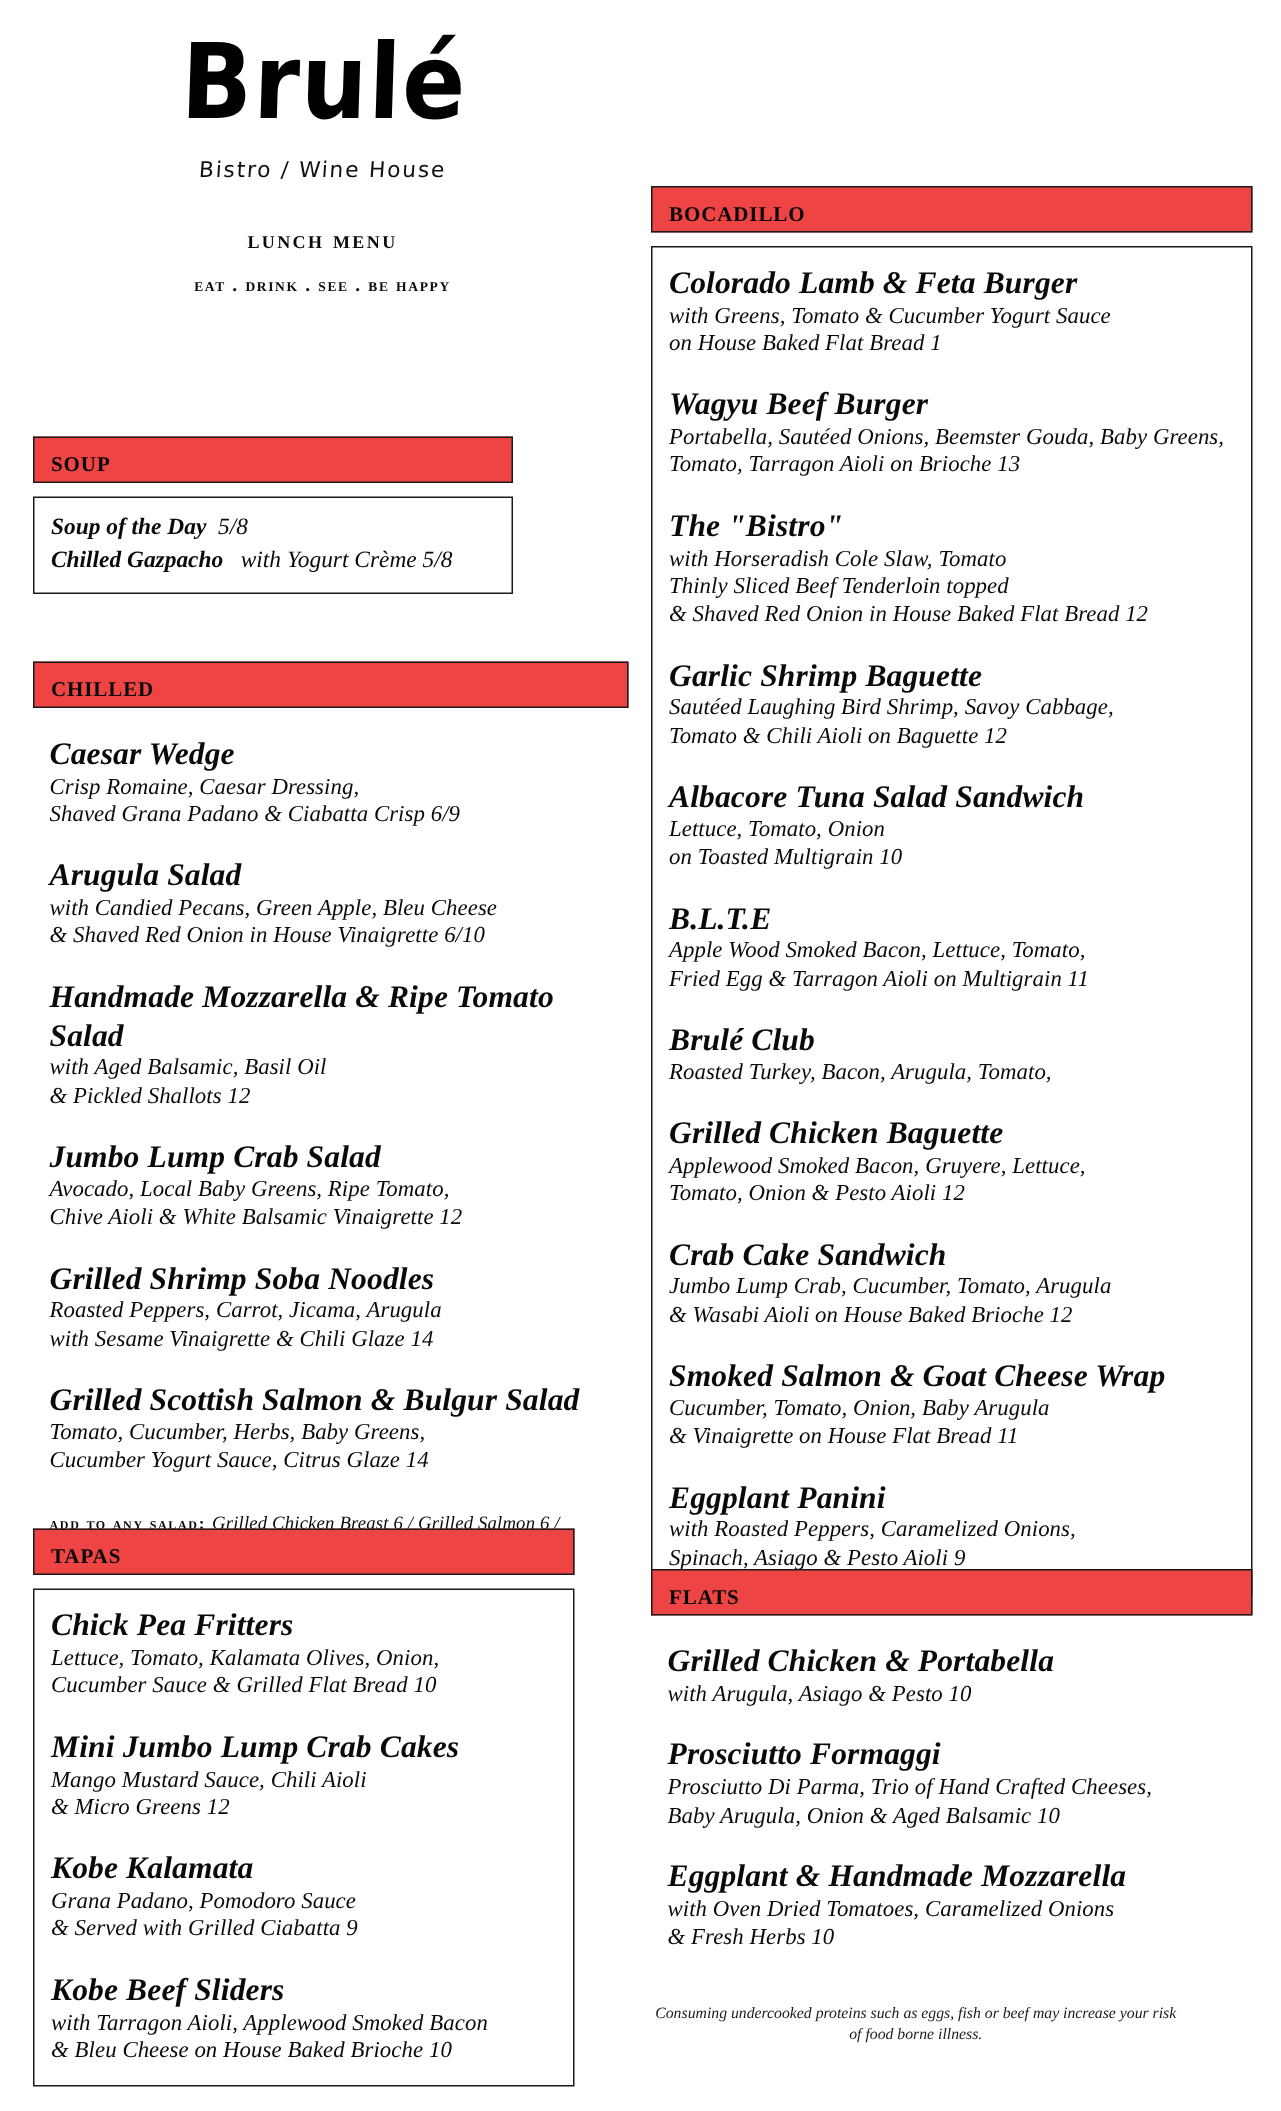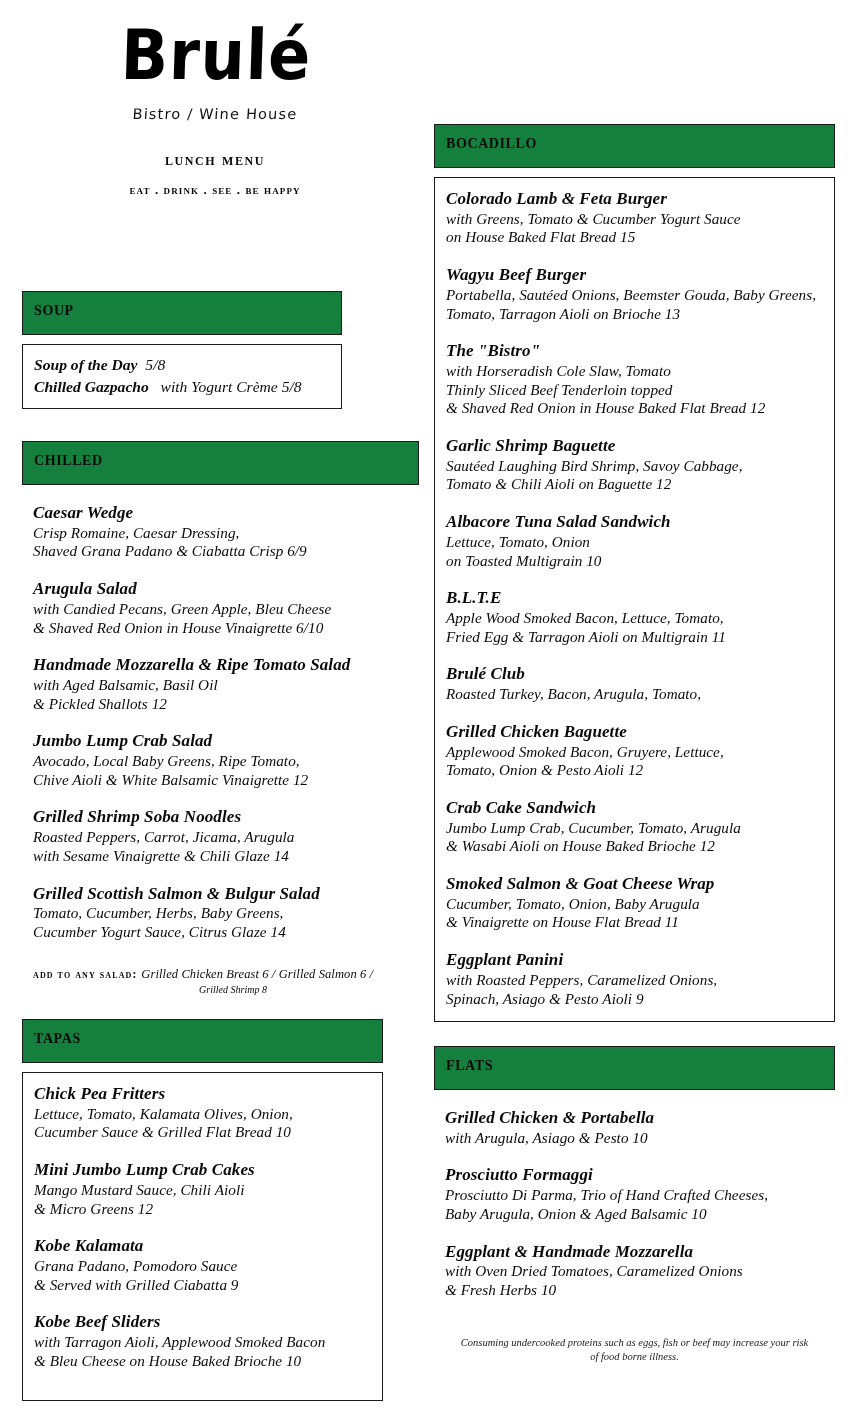--- a/index.html
+++ b/index.html
@@ -69,22 +69,22 @@
     letter-spacing: 1.1px;
     font-variant: small-caps;
     text-transform: lowercase;
     display: block;
   }
 
   
   .sec-head {
     border: 1.6px solid #1a1a1a;
     box-sizing: border-box;
-    padding: 6px 10px 15px 11px;
-    background: #15803d;
+    padding: 6px 10px 2px 11px;
+    background: #ef4444;
   }
   .sec-head-text {
     font-family: "Liberation Serif", serif;
     font-weight: 700;
     font-size: 20px;
     letter-spacing: 0.6px;
     font-variant: small-caps;
     text-transform: lowercase;
     line-height: 1.05;
     display: block;
@@ -100,21 +100,21 @@
     padding-left: 11px;
     padding-right: 12px;
   }
 
   
   .item { margin-bottom: 18px; }
   .item:last-child { margin-bottom: 0; }
   .item-name {
     font-style: italic;
     font-weight: 700;
-    font-size: 17px;
+    font-size: 21px;
     line-height: 1.22;
     letter-spacing: 0.1px;
     display: block;
   }
   .item-desc {
     font-style: italic;
     font-weight: 400;
     font-size: 15.2px;
     line-height: 1.23;
     letter-spacing: 0.05px;
@@ -162,21 +162,21 @@
   #soup-block    { left: 22px;  top: 291px;  width: 320px; }
   #chilled-block { left: 22px;  top: 441px;  width: 397px; }
   #tapas-block   { left: 22px;  top: 1019px; width: 361px; }
   #bocadillo-block { left: 434px; top: 124px;  width: 401px; }
   #flats-block   { left: 434px; top: 1046px; width: 401px; }
 
   .gap-8 { height: 9px; }
 
   .footer-note {
     position: absolute;
-    left: 434px;
+    left: 410px;
     top: 1336px;
     width: 401px;
     text-align: center;
     font-style: italic;
     font-size: 10.5px;
     line-height: 1.35;
     color: #1a1a1a;
   }
 </style>
 </head>
@@ -257,21 +257,21 @@
       </div>
 
     </div>
   </div>
 
   <div class="blk" id="tapas-block">
     <div class="sec-head">
       <span class="sec-head-text">Tapas</span>
     </div>
     <div class="gap-8"></div>
-    <div class="sec-body boxed" style="padding-top:11px;padding-bottom:30px;">
+    <div class="sec-body boxed" style="padding-top:11px;padding-bottom:13px;">
 
       <div class="item">
         <span class="item-name">Chick Pea Fritters</span>
         <span class="item-desc">Lettuce, Tomato, Kalamata Olives, Onion,</span>
         <span class="item-desc">Cucumber Sauce &amp; Grilled Flat Bread  10</span>
       </div>
 
       <div class="item">
         <span class="item-name">Mini Jumbo Lump Crab Cakes</span>
         <span class="item-desc">Mango Mustard Sauce, Chili Aioli</span>
@@ -296,21 +296,21 @@
   <div class="blk" id="bocadillo-block">
     <div class="sec-head">
       <span class="sec-head-text">Bocadillo</span>
     </div>
     <div class="gap-8"></div>
     <div class="sec-body boxed" style="padding-top:11px;padding-bottom:13px;">
 
       <div class="item">
         <span class="item-name">Colorado Lamb &amp; Feta Burger</span>
         <span class="item-desc">with Greens, Tomato &amp; Cucumber Yogurt Sauce</span>
-        <span class="item-desc">on House Baked Flat Bread  15</span>
+        <span class="item-desc">on House Baked Flat Bread  1</span>
       </div>
 
       <div class="item">
         <span class="item-name">Wagyu Beef Burger</span>
         <span class="item-desc">Portabella, Sautéed Onions, Beemster Gouda, Baby Greens,</span>
         <span class="item-desc">Tomato, Tarragon Aioli on Brioche  13</span>
       </div>
 
       <div class="item">
         <span class="item-name">The "Bistro"</span>

